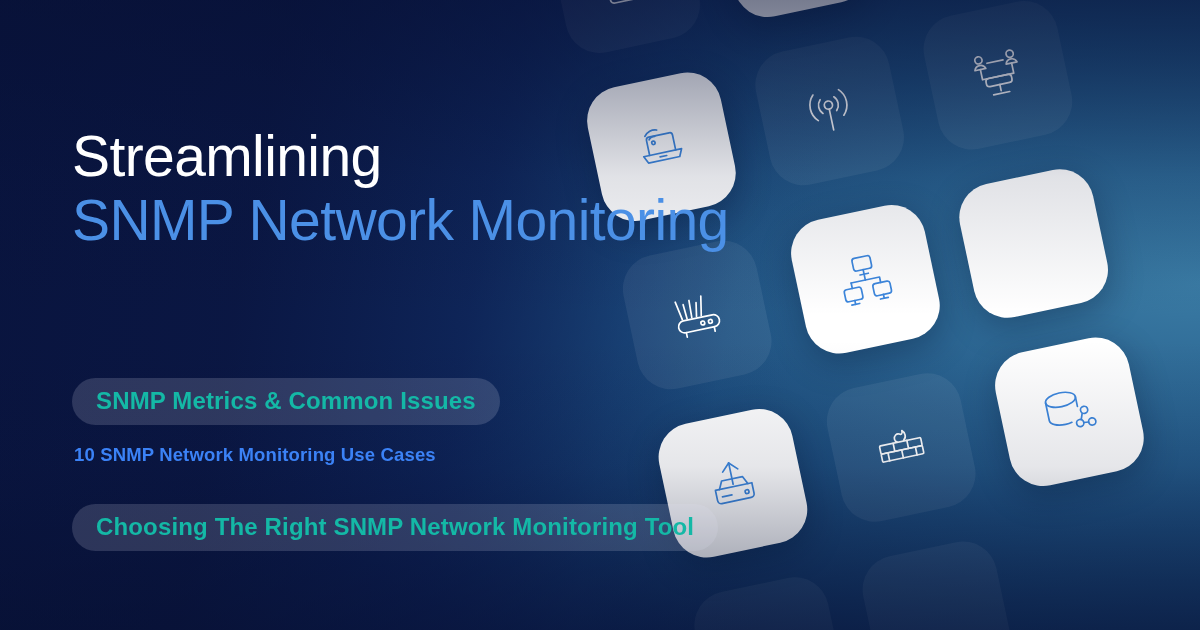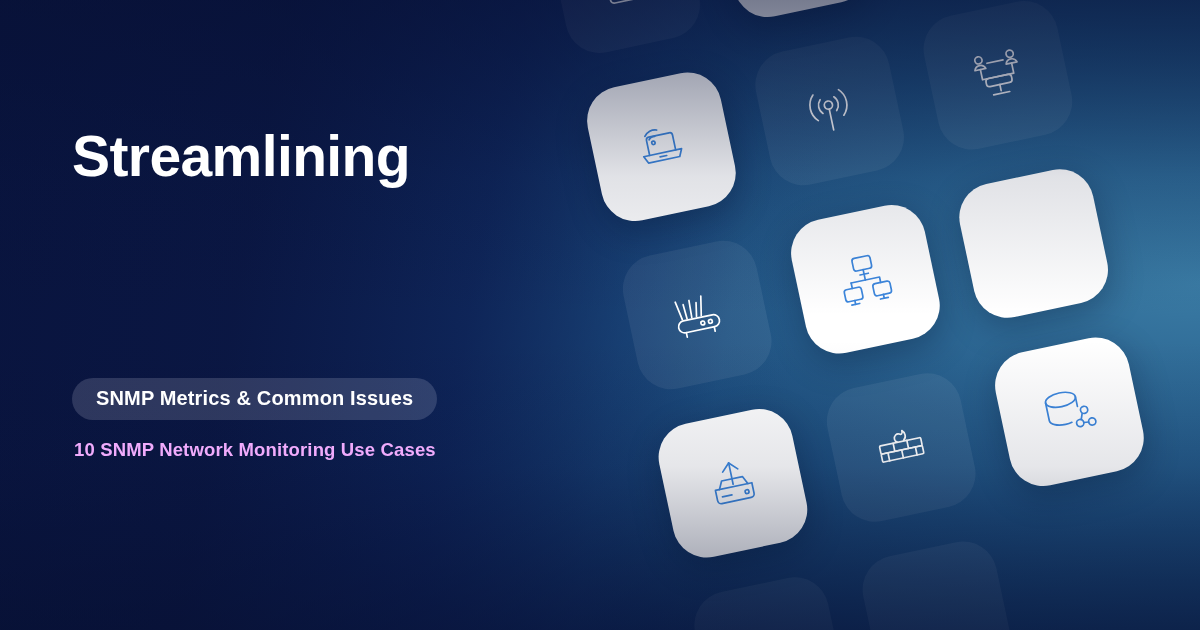--- a/index.html
+++ b/index.html
@@ -77,48 +77,48 @@
     z-index:5;
   }
   .headline{
     position:absolute; left:0; top:124px;
     width:700px;
   }
   .h-line{
     display:block;
     font-size:57px;
     line-height:64px;
-    font-weight:700;
+    font-weight:400;
     letter-spacing:-0.6px;
     color:#ffffff;
     white-space:nowrap;
   }
   .h-line.accent{ color:#4b90e6; }
 
   .toc{
     position:absolute; left:0; top:378px; width:700px;
   }
   .toc-row{ margin-bottom:0; }
   .pill{
     display:inline-block;
     background:rgba(226,228,242,0.17);
     border-radius:24px;
     padding:9px 24px 10px 24px;
-    font-size:20px;
+    font-size:24px;
     font-weight:600;
-    color:#ffffff;
+    color:#14b8a6;
     letter-spacing:0.15px;
     white-space:nowrap;
   }
   .plain{
     display:inline-block;
     padding:0 0 0 2px;
     font-size:18.5px;
     font-weight:700;
-    color:#f0abfc;
+    color:#3b82f6;
     letter-spacing:0.15px;
     white-space:nowrap;
   }
   .sp-a{ height:19px; }
   .sp-b{ height:38px; }
   .sp-c{ height:19px; }
 </style>
 </head>
 <body>
 
@@ -290,27 +290,31 @@
   </div>
 
   <div class="bg-topdark"></div>
   <div class="bg-botdark"></div>
 </div>
 
 <div class="content">
 
   <div class="headline">
     <span class="h-line">Streamlining</span>
+    <span class="h-line accent">SNMP Network Monitoring</span>
   </div>
 
   <div class="toc">
     <div class="toc-row">
       <span class="pill">SNMP Metrics &amp; Common Issues</span>
     </div>
     <div class="sp-a"></div>
     <div class="toc-row">
       <span class="plain">10 SNMP Network Monitoring Use Cases</span>
     </div>
     <div class="sp-b"></div>
+    <div class="toc-row">
+      <span class="pill">Choosing The Right SNMP Network Monitoring Tool</span>
+    </div>
     <div class="sp-c"></div>
   </div>
 
 </div>
 
 </body></html>

